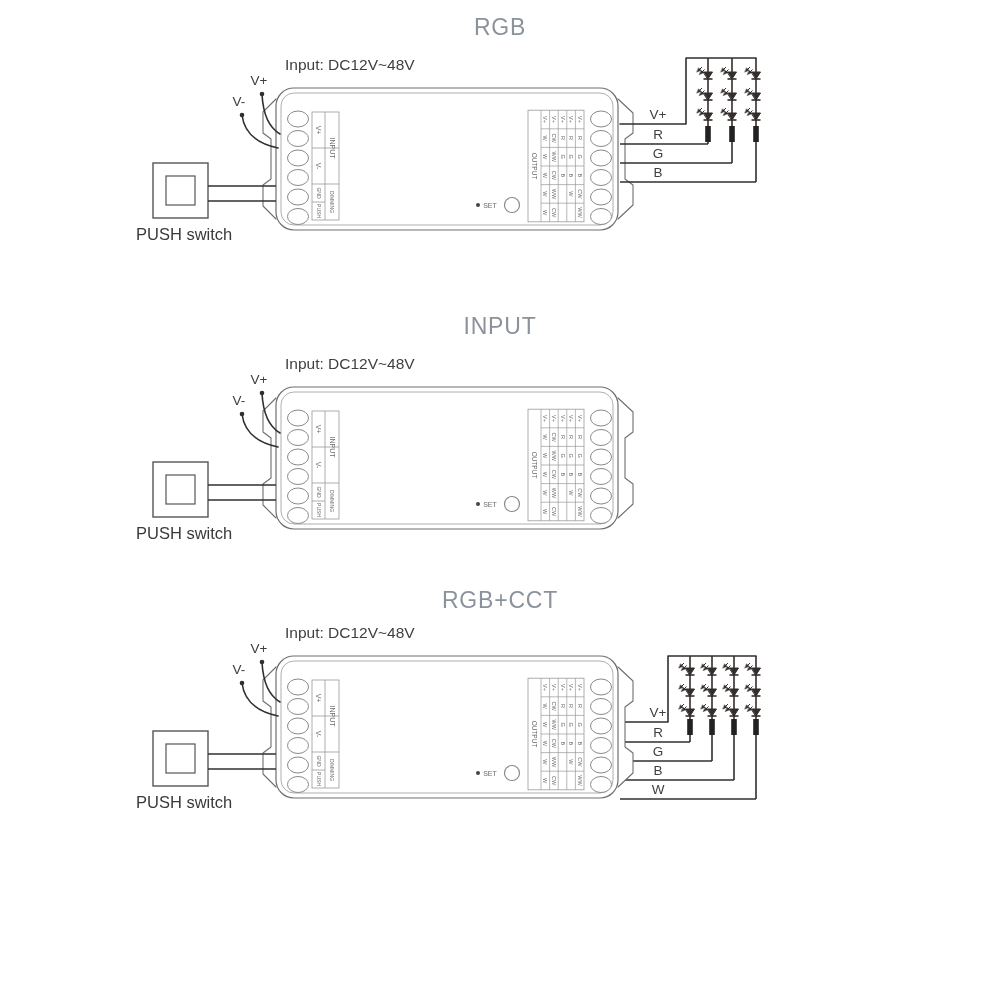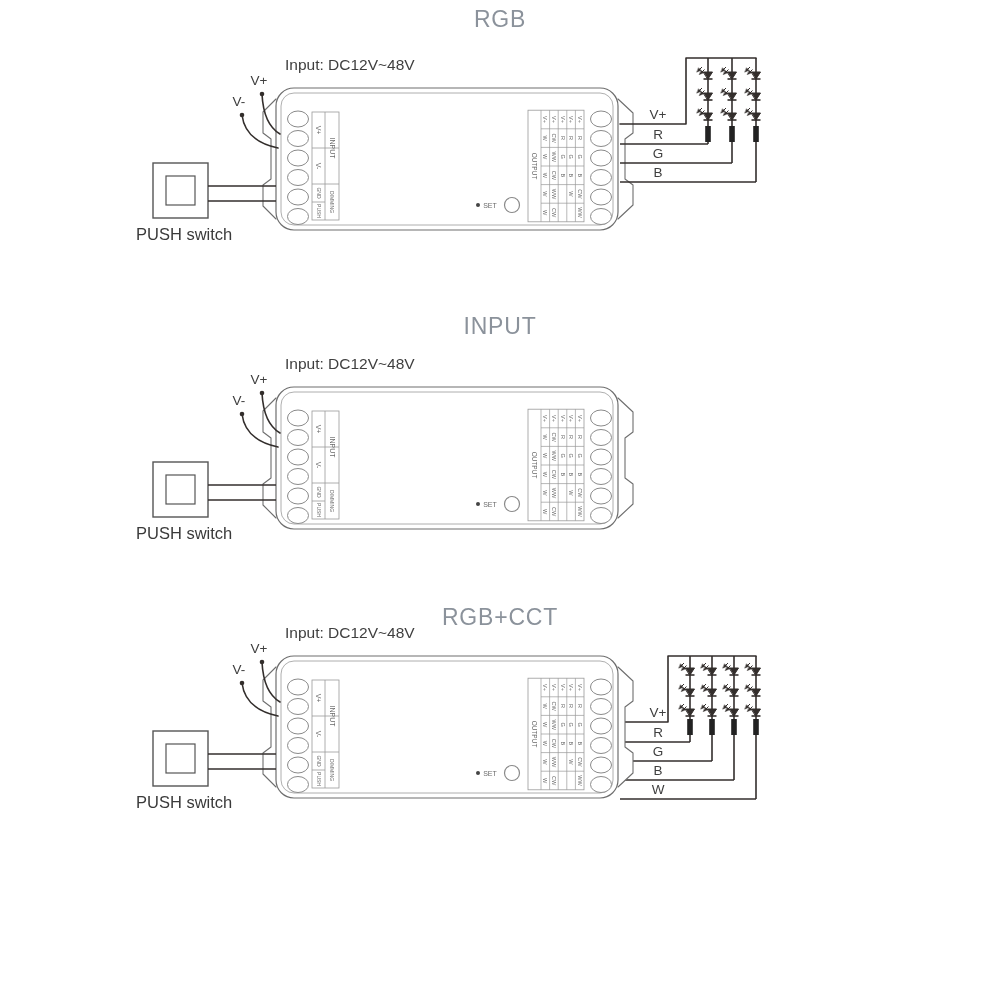--- a/index.html
+++ b/index.html
@@ -1,19 +1,19 @@
 <!DOCTYPE html>
 <html><head>
 <meta charset="utf-8">
 <style>
   html,body{margin:0;padding:0;background:#ffffff;}
   body{width:1000px;height:1000px;position:relative;font-family:"Liberation Sans",sans-serif;overflow:hidden;}
   .title{position:absolute;left:0;right:0;text-align:center;font-size:23px;font-weight:500;
          color:#8b929b;letter-spacing:0.8px;}
-  #t1{top:6px;} #t2{top:313px;} #t3{top:604px;}
+  #t1{top:14px;} #t2{top:313px;} #t3{top:587px;}
   svg{position:absolute;top:0;left:0;}
   text{font-family:"Liberation Sans",sans-serif;}
 </style>
 </head>
 <body>
 
 <div class="title" id="t1">RGB</div>
 <div class="title" id="t2">INPUT</div>
 <div class="title" id="t3">RGB+CCT</div>
 

